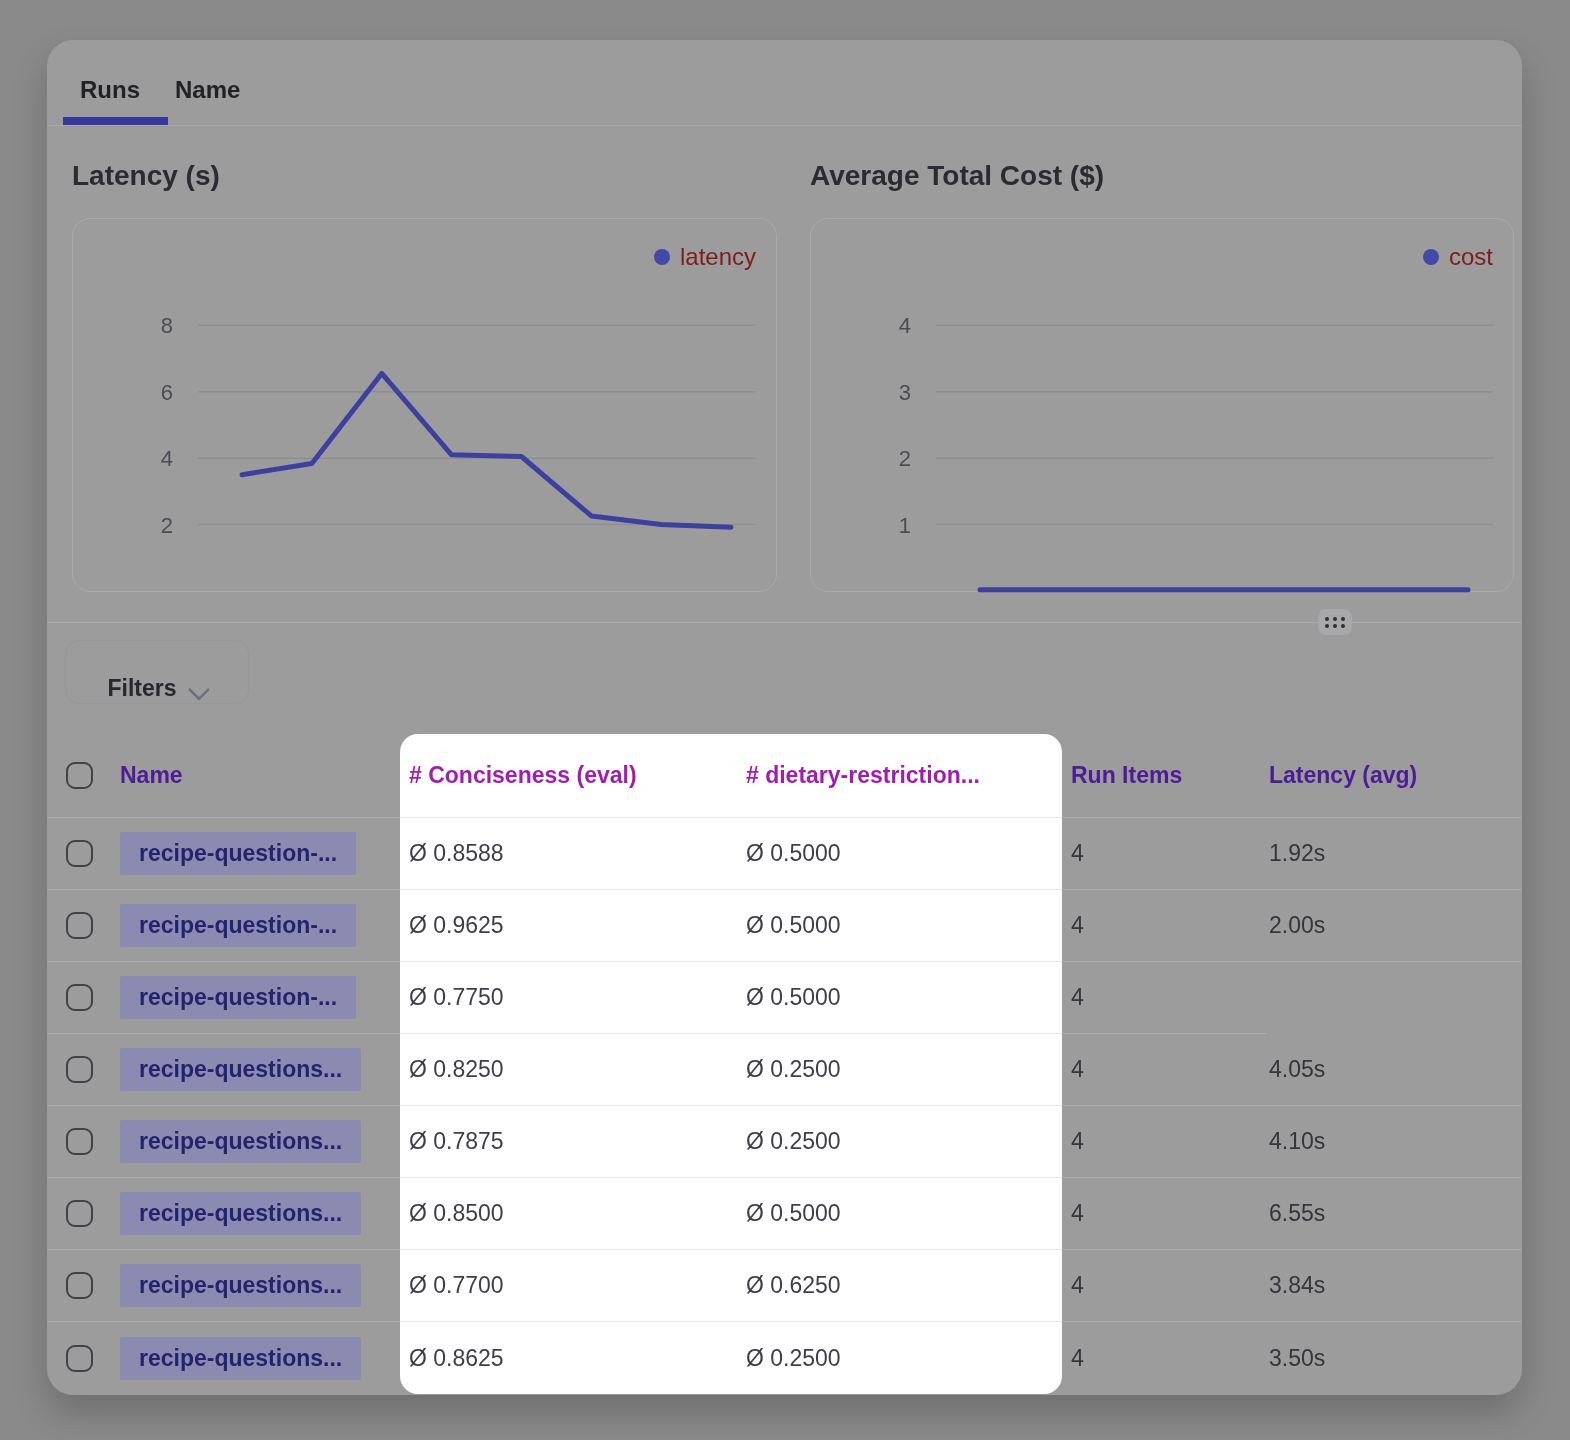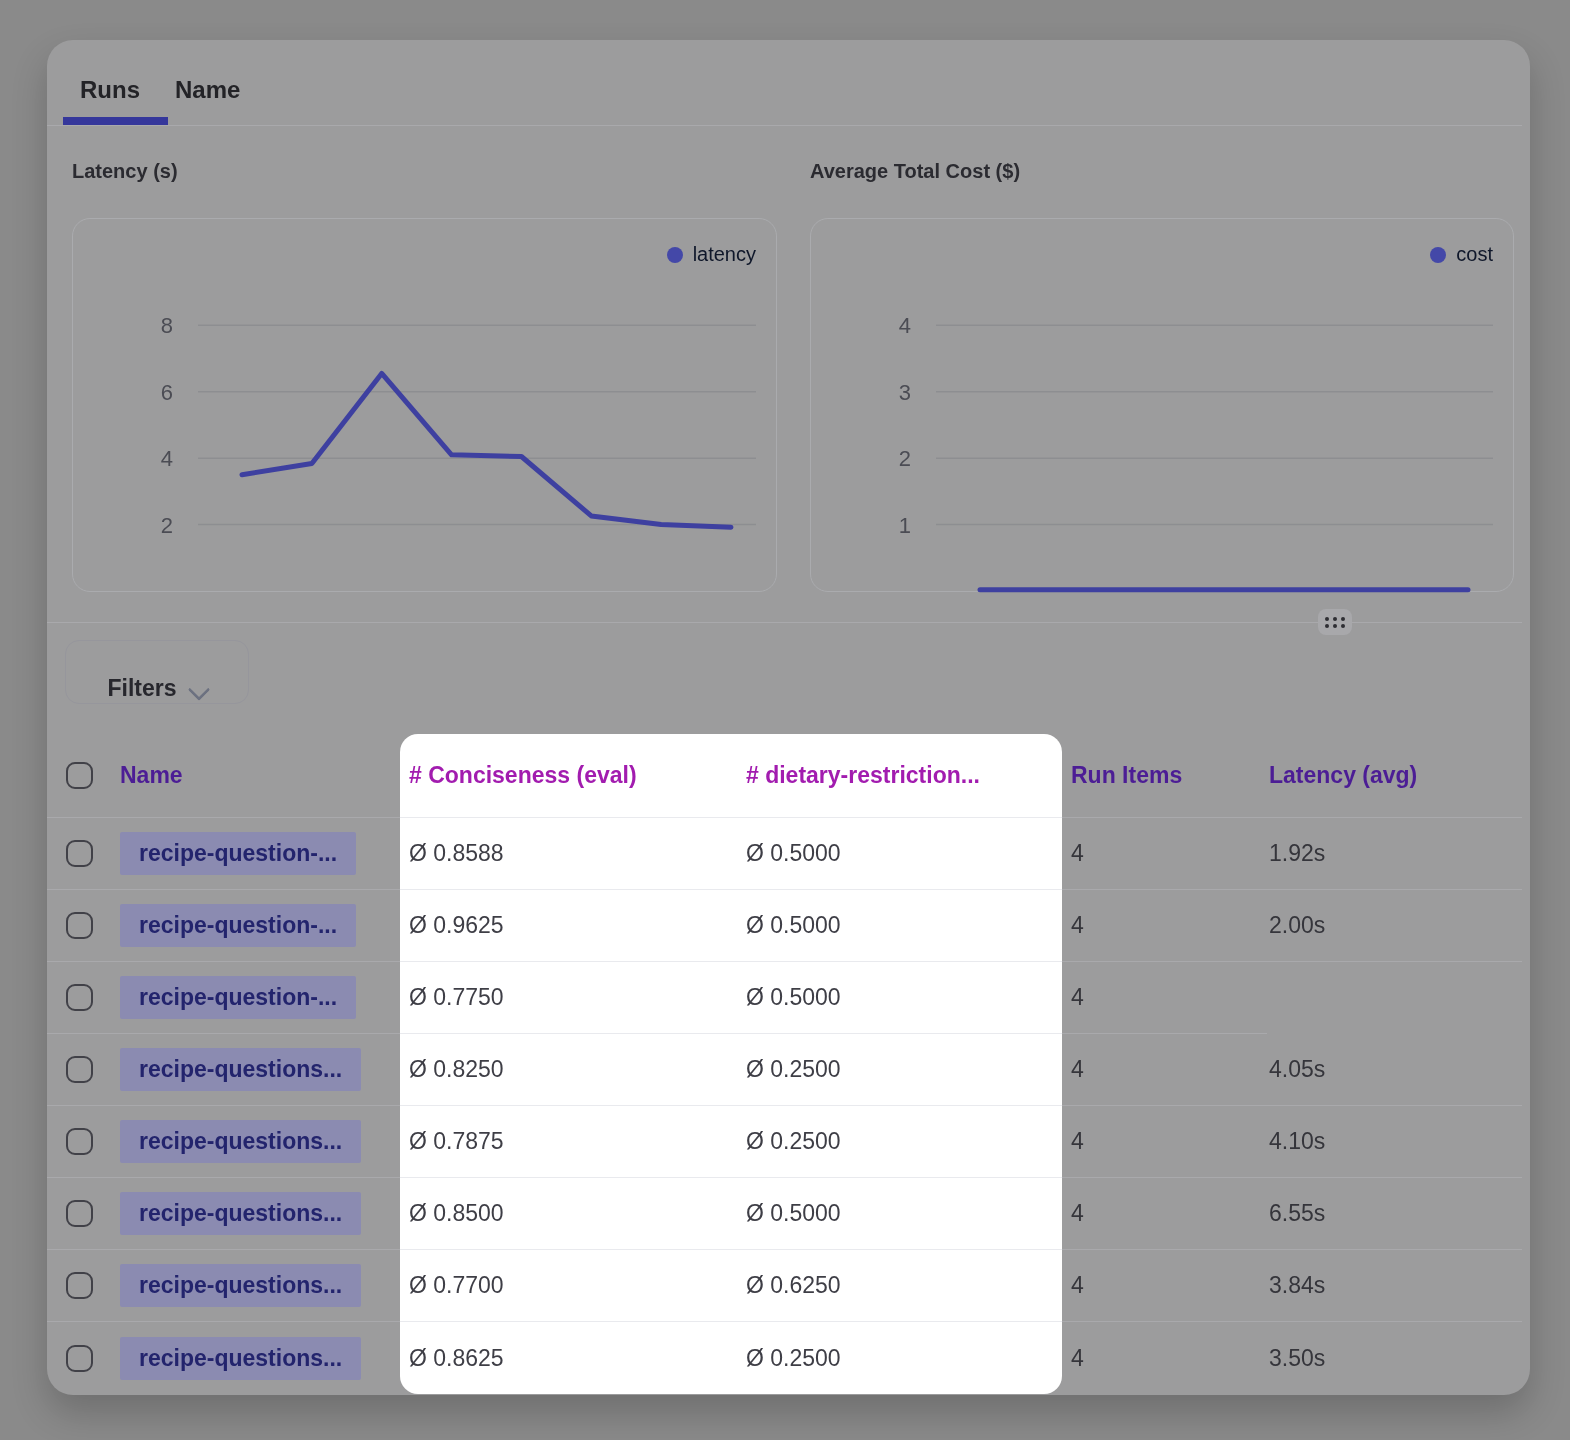--- a/index.html
+++ b/index.html
@@ -6,41 +6,40 @@
   body{
     width:1570px;height:1440px;position:relative;overflow:hidden;
     background:#8a8a8a;
     font-family:"Liberation Sans","DejaVu Sans",sans-serif;
     -webkit-font-smoothing:antialiased;
   }
   .app-card{
     position:absolute;left:47px;top:40px;width:1475px;height:1355px;
     background:#9c9c9d;border-radius:26px;overflow:hidden;
     box-shadow:0 18px 36px rgba(0,0,0,.20);
-    padding-left:8px;
   }
   
   .tabs{position:absolute;left:33px;top:36px;display:flex;gap:35px}
   .tab{font-size:24px;font-weight:600;color:#232327;line-height:28px;cursor:pointer}
   .tab-underline{position:absolute;left:16px;top:77px;width:105px;height:8px;background:#35379b}
   .tabs-border{position:absolute;left:0;top:85px;width:1475px;height:1px;background:#a9a9ac}
   
-  .chart-title{position:absolute;top:120px;font-size:20px;font-weight:600;color:#2b2b31}
+  .chart-title{position:absolute;top:120px;font-size:28px;font-weight:600;color:#2b2b31}
   .t-a{left:25px}
   .t-b{left:763px}
   .chart-card{position:absolute;top:178px;height:372px;border:1.5px solid #aaabae;border-radius:18px;box-sizing:content-box}
   .card-a{left:25px;width:703px}
   .card-b{left:763px;width:702px}
   .chart-card svg{position:absolute;left:0;top:0;overflow:visible}
   .gridline{stroke:#8d8e91;stroke-width:1.5}
   .tick{fill:#4b4c54;font-size:22px;font-family:"Liberation Sans","DejaVu Sans",sans-serif}
   .series-line{fill:none;stroke:#3e40a0;stroke-width:5;stroke-linejoin:round;stroke-linecap:round}
   .legend{position:absolute;top:24px;right:20px;display:flex;align-items:center;gap:10px}
   .legend-dot{width:16px;height:16px;border-radius:50%;background:#4448a8}
-  .legend-label{font-size:20px;color:#0f172a}
+  .legend-label{font-size:24px;color:#7f1d1d}
   .section-divider{position:absolute;left:0;top:582px;width:1475px;height:1px;background:#a9a9ac}
   .drag-handle{position:absolute;left:1271px;top:569px;width:34px;height:26px;background:#a8a8ab;
     border-radius:8px;display:flex;align-items:center;justify-content:center;cursor:grab}
   .dots{display:grid;grid-template-columns:repeat(3,4px);grid-template-rows:repeat(2,4px);gap:3px 4px}
   .dots i{width:4px;height:4px;border-radius:50%;background:#2e2e33}
   
   .filters-btn{position:absolute;left:18px;top:600px;width:184px;height:64px;
     background:transparent;border:1.5px solid #96969c;border-radius:14px;
     display:flex;align-items:flex-end;justify-content:center;gap:14px;cursor:pointer;
     font-family:inherit}

